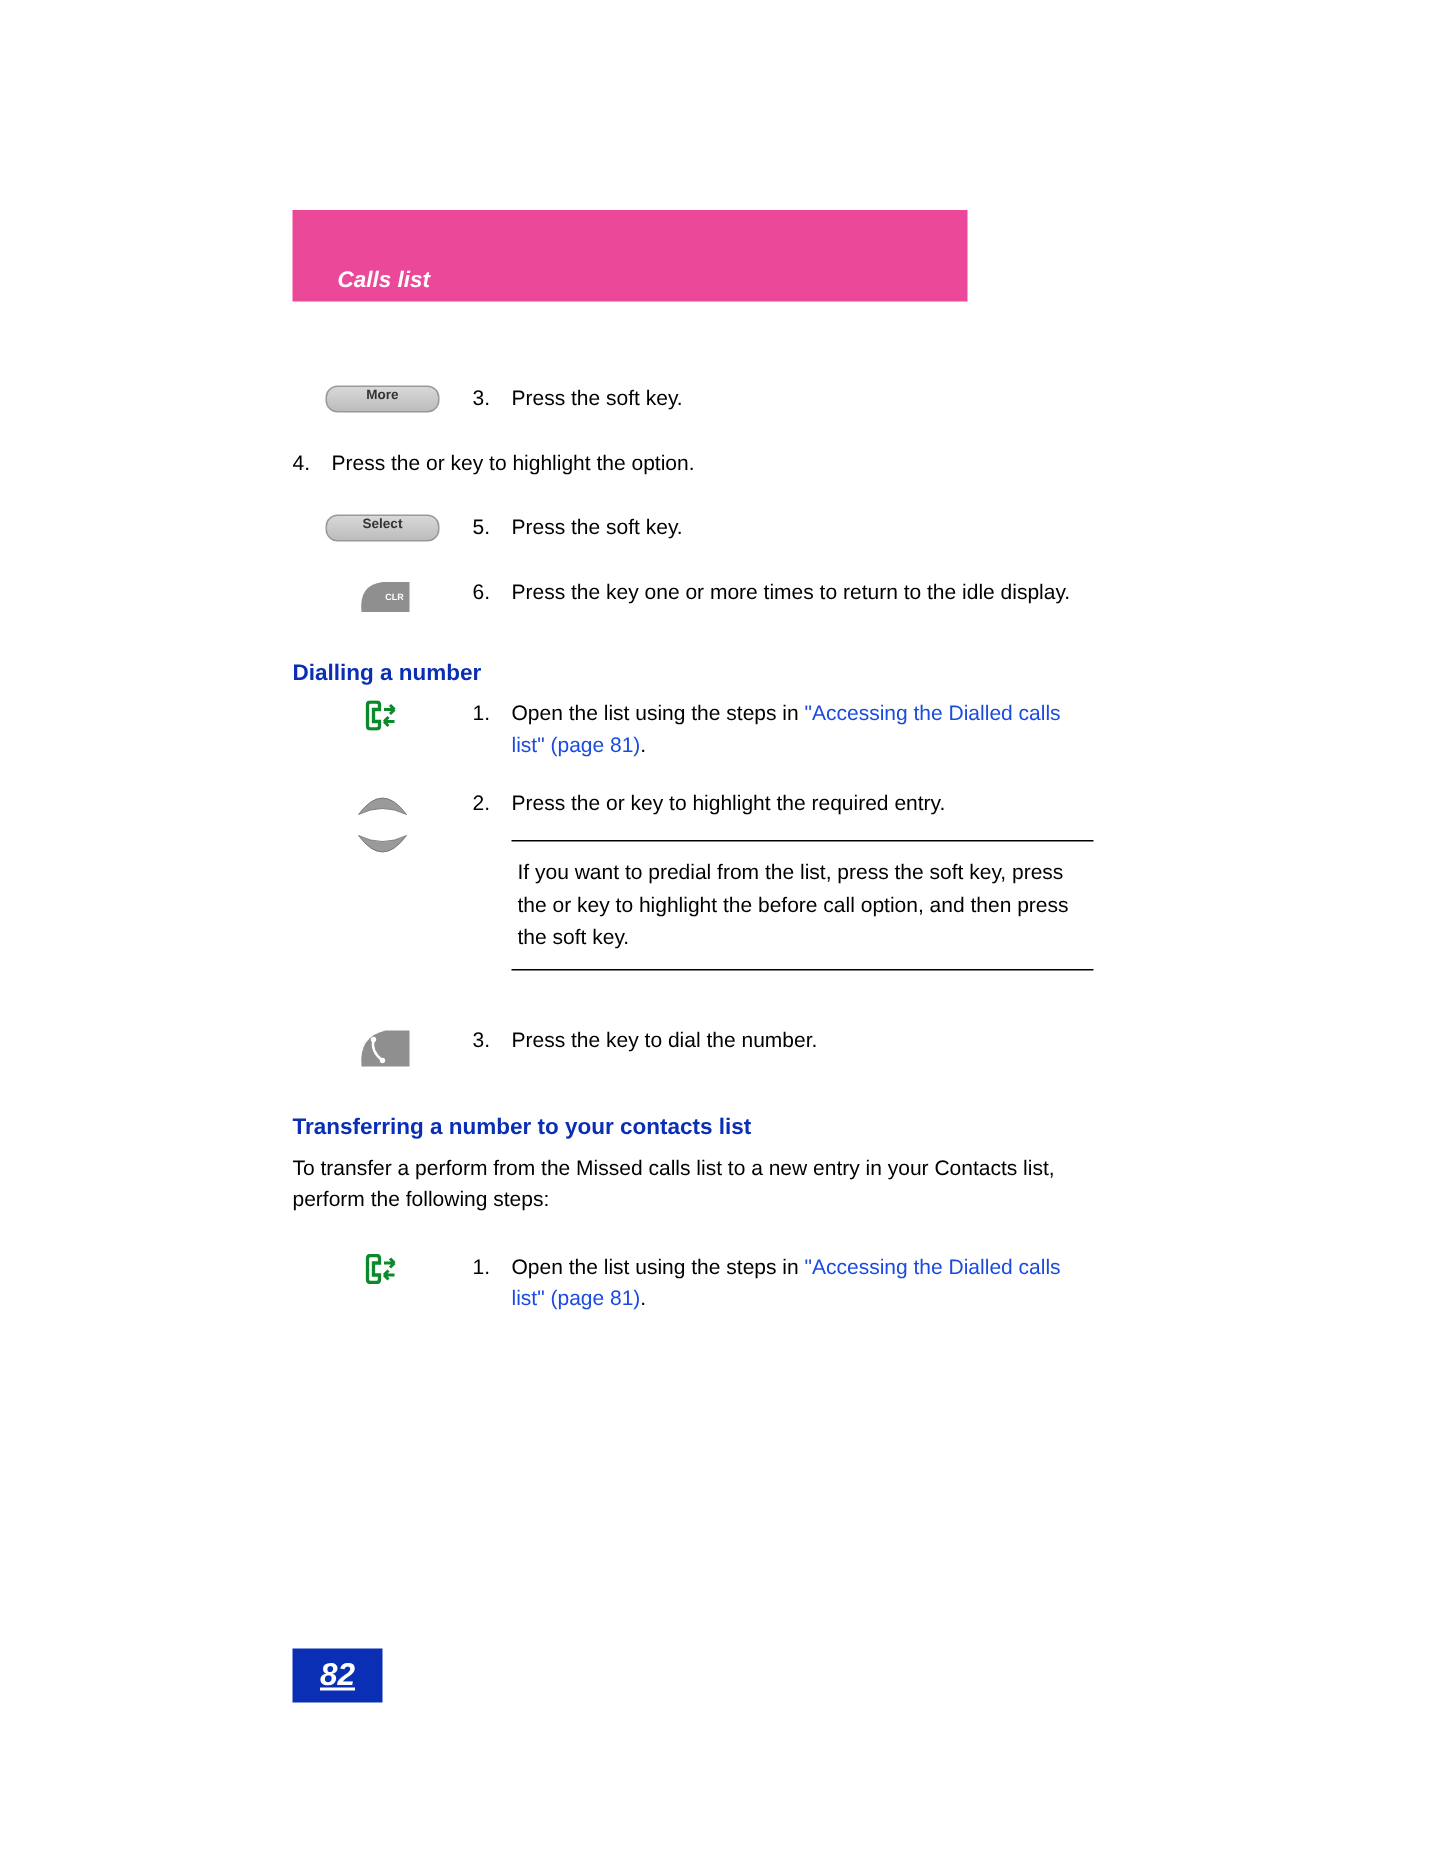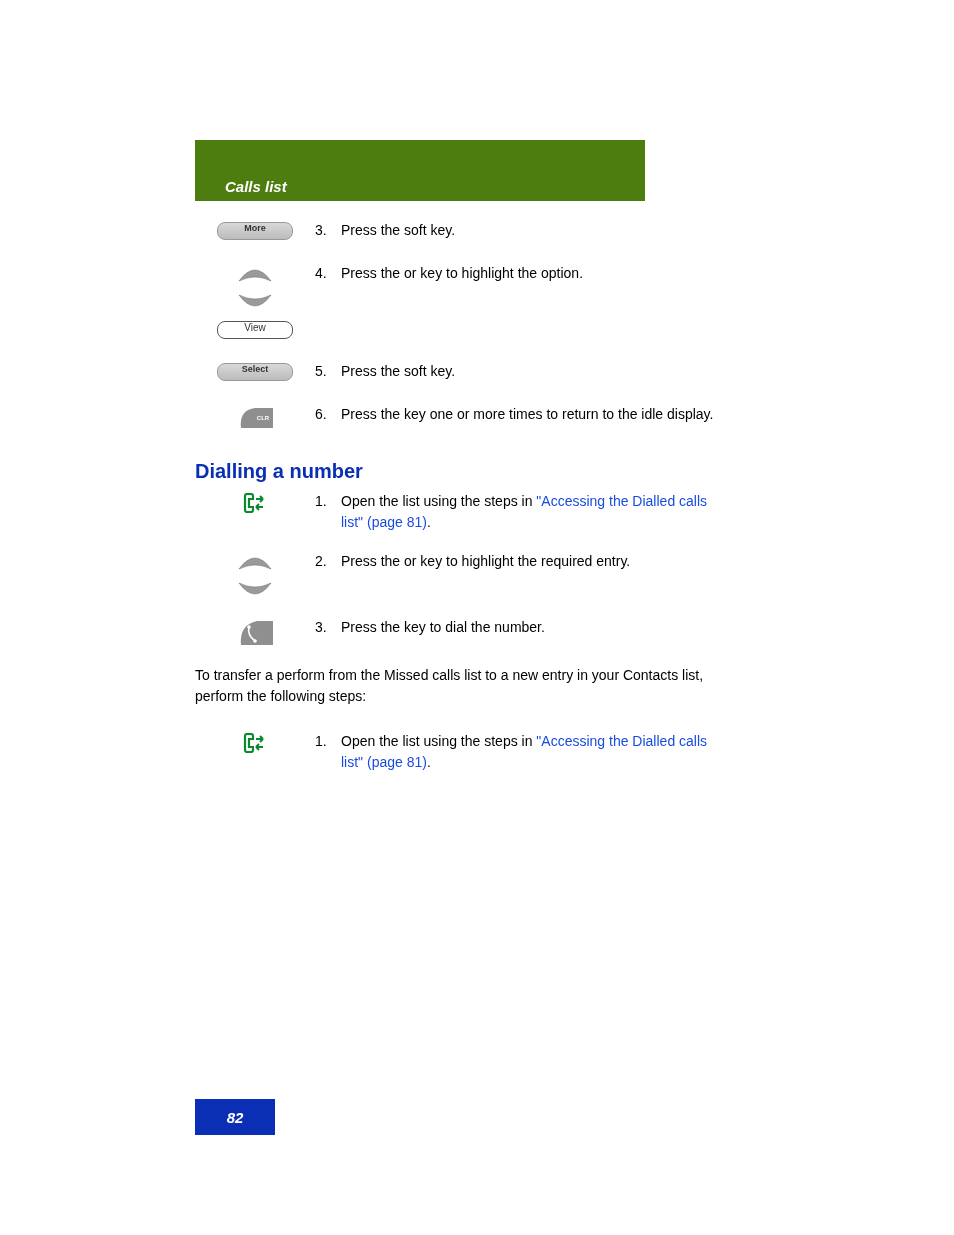--- a/index.html
+++ b/index.html
@@ -11,28 +11,28 @@
     color: #000;
   }
   .page {
     width: 954px;
     height: 1235px;
     position: relative;
     box-sizing: border-box;
     padding: 140px 195px 0 195px;
   }
   .header-bar {
-    background: #4d7c0f;
+    background: #ec4899;
     color: #fff;
     font-weight: bold;
     font-style: italic;
     font-size: 15px;
     padding: 38px 0 6px 30px;
     width: 420px;
-    margin-bottom: 19px;
+    margin-bottom: 54px;
   }
   .step-row {
     display: flex;
     align-items: flex-start;
     margin-bottom: 6px;
   }
   .icon-col {
     width: 120px;
     flex: 0 0 120px;
     display: flex;
@@ -92,21 +92,21 @@
   }
   .dial-icon {
     width: 28px;
     height: 20px;
     display: flex;
     align-items: center;
     justify-content: center;
   }
   h2.blue {
     color: #0a2fb5;
-    font-size: 20px;
+    font-size: 15px;
     font-weight: bold;
     margin: 30px 0 8px 0;
   }
   .body-text {
     line-height: 1.5;
     margin: 0 0 24px 0;
     padding-right: 10px;
   }
   .link {
     color: #1a4be0;
@@ -115,30 +115,31 @@
     border-top: 1px solid #000;
     border-bottom: 1px solid #000;
     padding: 10px 4px;
     margin: 14px 0 18px 0;
     line-height: 1.55;
   }
   .footer {
     position: absolute;
     left: 195px;
     bottom: 100px;
-    width: 80px;
+    width: 60px;
     height: 36px;
     background: #0a2fb5;
     color: #fff;
     font-weight: bold;
     font-style: italic;
     display:flex;
     align-items:center;
     justify-content:center;
-    font-size: 15px;
+    font-size: 21px;
+    text-decoration: underline;
   }
   .sec1-steps { margin-bottom: 10px;}
   .sec1-steps .step-row { margin-bottom: 22px; }
   .sec2-steps .step-row, .sec3-steps .step-row { margin-bottom: 18px; }
 </style>
 </head>
 <body>
 
 <div class="page">
 
@@ -152,35 +153,20 @@
       <div class="icon-col">
         <div class="soft-btn">
             <span>More</span>
           </div>
       </div>
       <div class="num-col">3.</div>
       <div class="text-col">Press the            soft key.</div>
     </div>
 
     <div class="step-row">
-      <div class="icon-col">
-        <div class="nav-up">
-          <svg viewBox="0 0 40 18">
-              <path d="M4 16 Q20 -6 36 16 Q20 8 4 16 Z" fill="#9a9a9a" stroke="#666" stroke-width="0.5"></path>
-            </svg>
-        </div>
-        <div class="nav-down">
-          <svg viewBox="0 0 40 18">
-              <path d="M4 2 Q20 24 36 2 Q20 10 4 2 Z" fill="#9a9a9a" stroke="#666" stroke-width="0.5"></path>
-            </svg>
-        </div>
-        <div class="soft-btn outline">
-            <span>View</span>
-          </div>
-      </div>
       <div class="num-col">4.</div>
       <div class="text-col">Press the         or            key to highlight the            option.</div>
     </div>
 
     <div class="step-row">
       <div class="icon-col">
         <div class="soft-btn">
             <span>Select</span>
           </div>
       </div>
@@ -232,40 +218,42 @@
         </div>
         <div class="nav-down">
           <svg viewBox="0 0 40 18">
               <path d="M4 2 Q20 24 36 2 Q20 10 4 2 Z" fill="#9a9a9a" stroke="#666" stroke-width="0.5"></path>
             </svg>
         </div>
       </div>
       <div class="num-col">2.</div>
       <div class="text-col">
         <div>Press the         or            key to highlight the required entry.</div>
+        <div class="tip-box">              If you want to predial from the                       list, press the            soft key, press the         or            key to highlight the            before call option, and then press the              soft key.</div>
       </div>
     </div>
 
     <div class="step-row">
       <div class="icon-col">
         <div class="phone-key">
           <svg viewBox="0 0 40 28" width="40" height="28">
               <path d="M6 26 Q4 6 22 2 L38 2 L38 26 Z" fill="#8f8f8f"></path>
               <path d="M14 8 Q12 16 20 22" fill="none" stroke="#fff" stroke-width="1.6"></path>
               <circle cx="14" cy="8" r="1.8" fill="#fff"></circle>
               <circle cx="20" cy="22" r="1.8" fill="#fff"></circle>
             </svg>
         </div>
       </div>
       <div class="num-col">3.</div>
       <div class="text-col">Press the          key to dial the number.</div>
     </div>
 
   </div>
 
+  <h2 class="blue">Transferring a number to your contacts list</h2>
   <p class="body-text">To transfer a perform from the Missed calls list to a new entry in your Contacts list, perform the following steps:</p>
 
   <div class="sec3-steps">
     <div class="step-row">
       <div class="icon-col">
         <div class="dial-icon">
           <svg viewBox="0 0 28 20" width="28" height="20">
             <path d="M4 3 L4 17 Q4 19 6 19 L10 19 Q12 19 12 17 L12 14 L8 14 L8 6 L12 6 L12 3 Q12 1 10 1 L6 1 Q4 1 4 3 Z" fill="none" stroke="#0a8a2a" stroke-width="2.2"></path>
             <path d="M15 6 L22 6 M22 6 L19 3 M22 6 L19 9" fill="none" stroke="#0a8a2a" stroke-width="2"></path>
             <path d="M15 14 L22 14 M15 14 L18 11 M15 14 L18 17" fill="none" stroke="#0a8a2a" stroke-width="2"></path>

